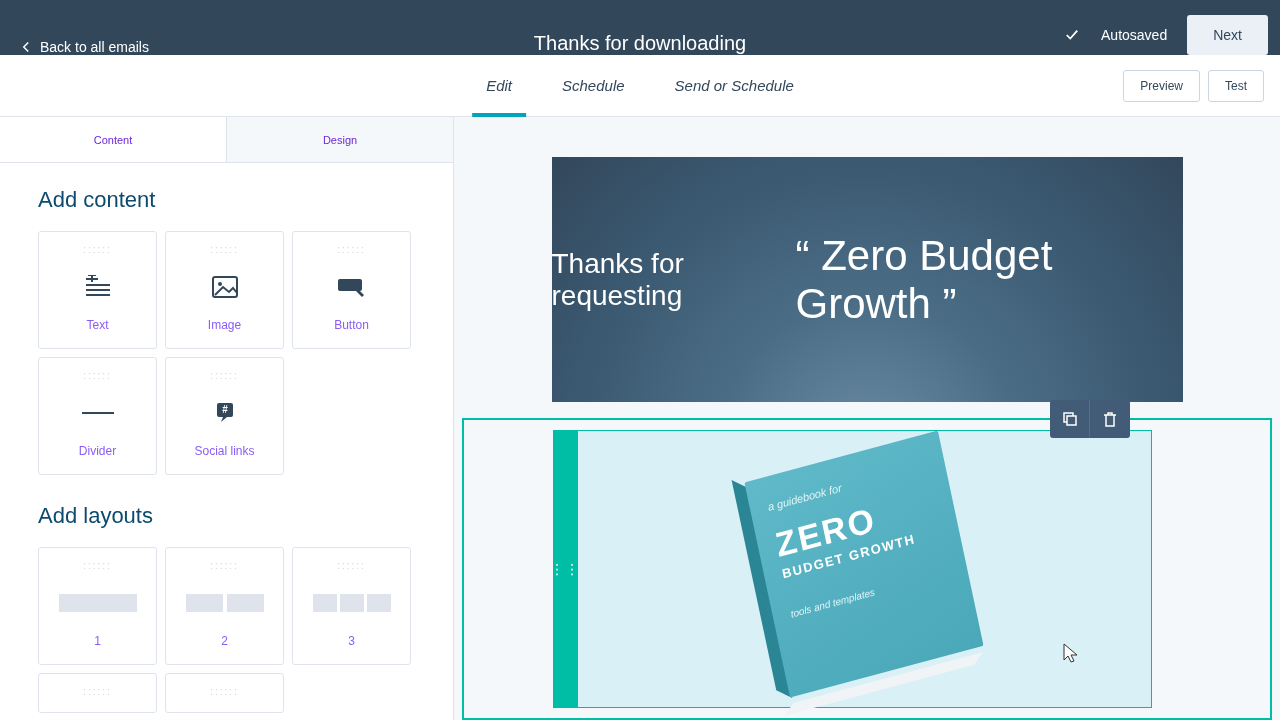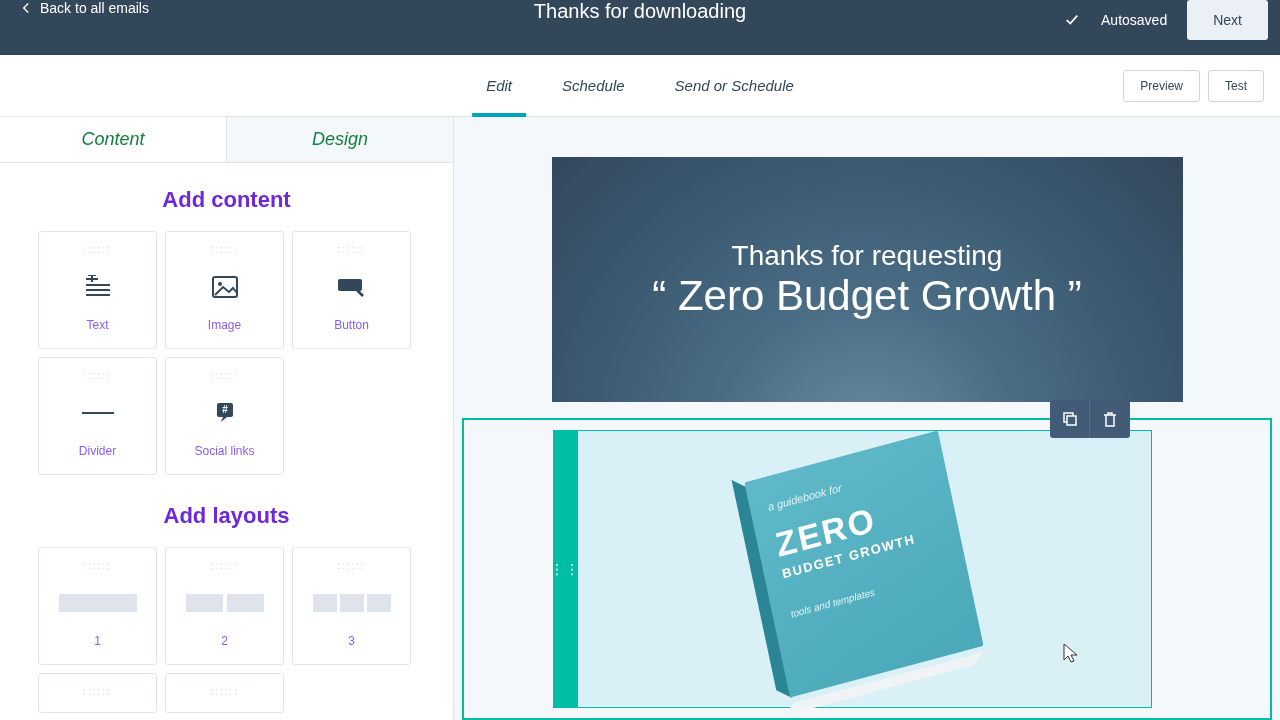--- a/index.html
+++ b/index.html
@@ -7,21 +7,21 @@
   font-family: -apple-system, BlinkMacSystemFont, "Segoe UI", Helvetica, Arial, sans-serif;
   background: #fff;
   width: 1280px;
   height: 720px;
   overflow: hidden;
 }
 .topbar {
   height: 55px;
   background: #33475b;
   display: flex;
-  align-items: flex-start;
+  align-items: flex-end;
   padding: 0 12px 0 20px;
   color: #fff;
 }
 .back-link {
   display: flex;
   align-items: center;
   gap: 8px;
   font-size: 14px;
   cursor: pointer;
 }
@@ -119,39 +119,37 @@
 }
 .side-tabs {
   display: flex;
   height: 46px;
 }
 .side-tab {
   flex: 1;
   display: flex;
   align-items: center;
   justify-content: center;
-  font-size: 18px;
-  color: #15803d;
+  font-size: 11px;
+  color: #6d28d9;
   cursor: pointer;
   border-bottom: 1px solid #dfe3eb;
-  font-style: italic;
 }
 .side-tab.inactive {
   background: #f5f8fa;
   border-left: 1px solid #dfe3eb;
 }
 .side-body {
   padding: 24px 38px;
 }
 .side-h {
   font-size: 22px;
-  font-weight: 700;
-  color: #6d28d9;
+  font-weight: 400;
+  color: #0c4a6e;
   margin-bottom: 18px;
-  text-align: center;
 }
 .grid3 {
   display: flex;
   flex-wrap: wrap;
   gap: 8px;
   margin-bottom: 28px;
 }
 .tile {
   width: 119px;
   height: 118px;
@@ -185,21 +183,21 @@
   flex-direction: column;
   align-items: center;
   overflow: hidden;
   position: relative;
 }
 .hero {
   width: 631px;
   height: 254px;
   background: radial-gradient(circle at 50% 120%, #6b8ca3 0%, #4a6d85 35%, #3a5870 70%, #33475b 100%);
   display: flex;
-  flex-direction: column;
+  flex-direction: row;
   align-items: center;
   justify-content: center;
   color: #fff;
 }
 .hero .l1 { font-size: 28px; font-weight: 400; }
 .hero .l2 { font-size: 42px; font-weight: 400; }
 .selected-block {
   margin-top: 16px;
   width: 810px;
   border: 2px solid #00bda5;

